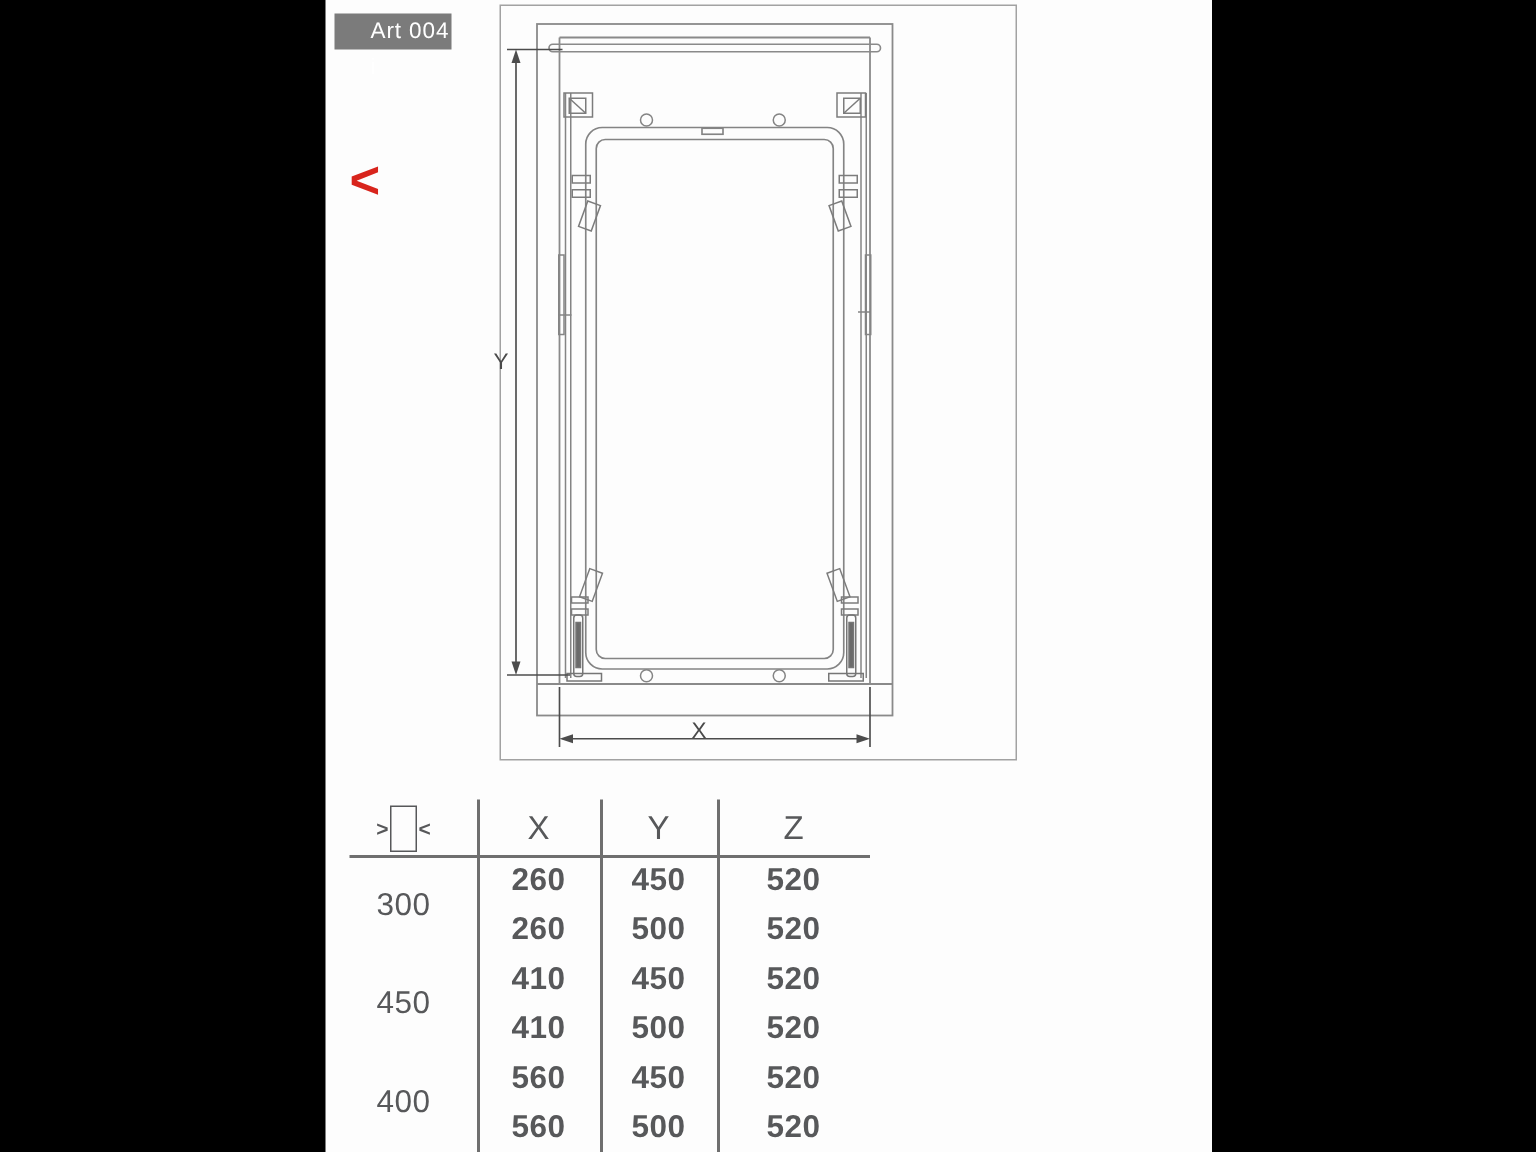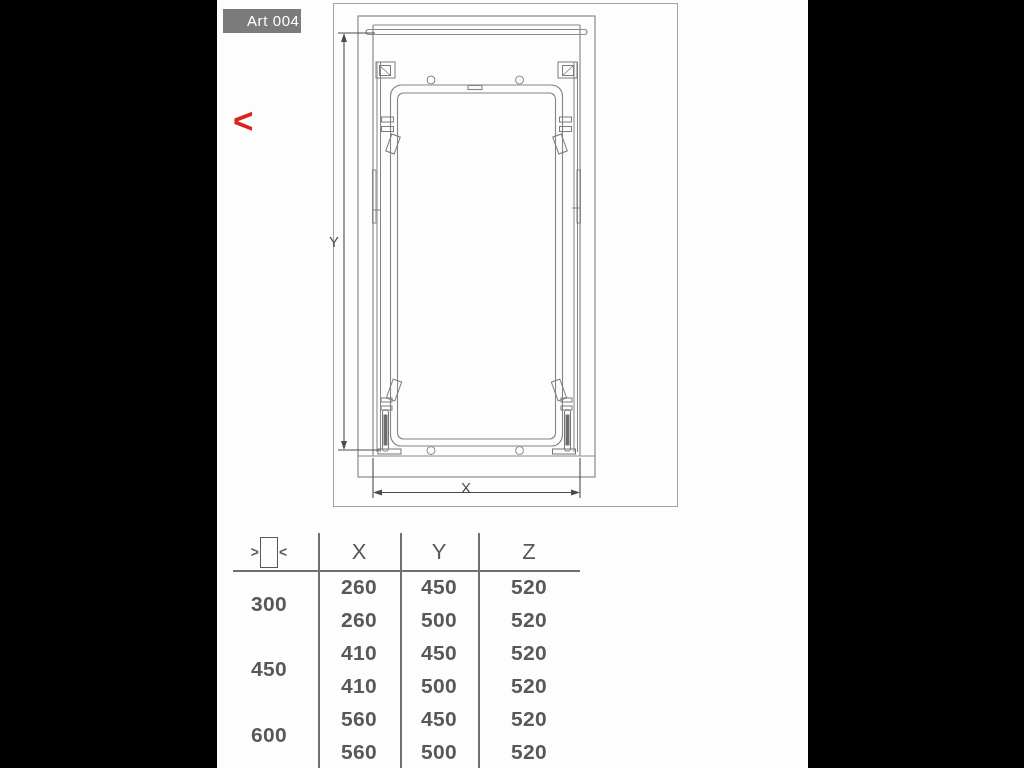--- a/index.html
+++ b/index.html
@@ -31,21 +31,21 @@
   
   .spec-table{
     position:absolute;left:220px;top:533px;width:360px;height:235px;
     display:grid;grid-template-columns:98px 82px 78px 102px;
     grid-template-rows:38px repeat(6,1fr);
     align-items:center;justify-items:center;
     color:#57585a;
   }
   .spec-table .hdr{font-size:22px;font-weight:500;}
   .spec-table .cell{font-size:21px;font-weight:700;letter-spacing:.3px;}
-  .spec-table .grp{font-size:21px;font-weight:700;letter-spacing:.3px;}
+  .spec-table .grp{font-size:21px;font-weight:400;letter-spacing:.3px;}
   .tline{position:absolute;background:#6f6f6f;}
   .vline{width:1.5px;top:533px;height:235px;}
   .vl1{left:318px;} .vl2{left:400px;} .vl3{left:478px;}
   .hline{left:233px;top:570px;width:347px;height:1.5px;}
   .width-icon{display:flex;align-items:center;justify-content:center;}
   .width-icon .arr{font-size:14px;font-weight:700;color:#57585a;line-height:1;}
   .width-icon .rect{
     display:inline-block;width:16px;height:29px;
     border:1.6px solid #57585a;background:transparent;margin:0 1px;
   }
@@ -176,20 +176,20 @@
   <div class="cell" style="grid-column:4;grid-row:3">520</div>
 
   <div class="grp" style="grid-column:1;grid-row:4 / span 2">450</div>
   <div class="cell" style="grid-column:2;grid-row:4">410</div>
   <div class="cell" style="grid-column:3;grid-row:4">450</div>
   <div class="cell" style="grid-column:4;grid-row:4">520</div>
   <div class="cell" style="grid-column:2;grid-row:5">410</div>
   <div class="cell" style="grid-column:3;grid-row:5">500</div>
   <div class="cell" style="grid-column:4;grid-row:5">520</div>
 
-  <div class="grp" style="grid-column:1;grid-row:6 / span 2">600</div>
+  <div class="grp" style="grid-column:1;grid-row:6 / span 2">400</div>
   <div class="cell" style="grid-column:2;grid-row:6">560</div>
   <div class="cell" style="grid-column:3;grid-row:6">450</div>
   <div class="cell" style="grid-column:4;grid-row:6">520</div>
   <div class="cell" style="grid-column:2;grid-row:7">560</div>
   <div class="cell" style="grid-column:3;grid-row:7">500</div>
   <div class="cell" style="grid-column:4;grid-row:7">520</div>
 </div>
 
 </body></html>

